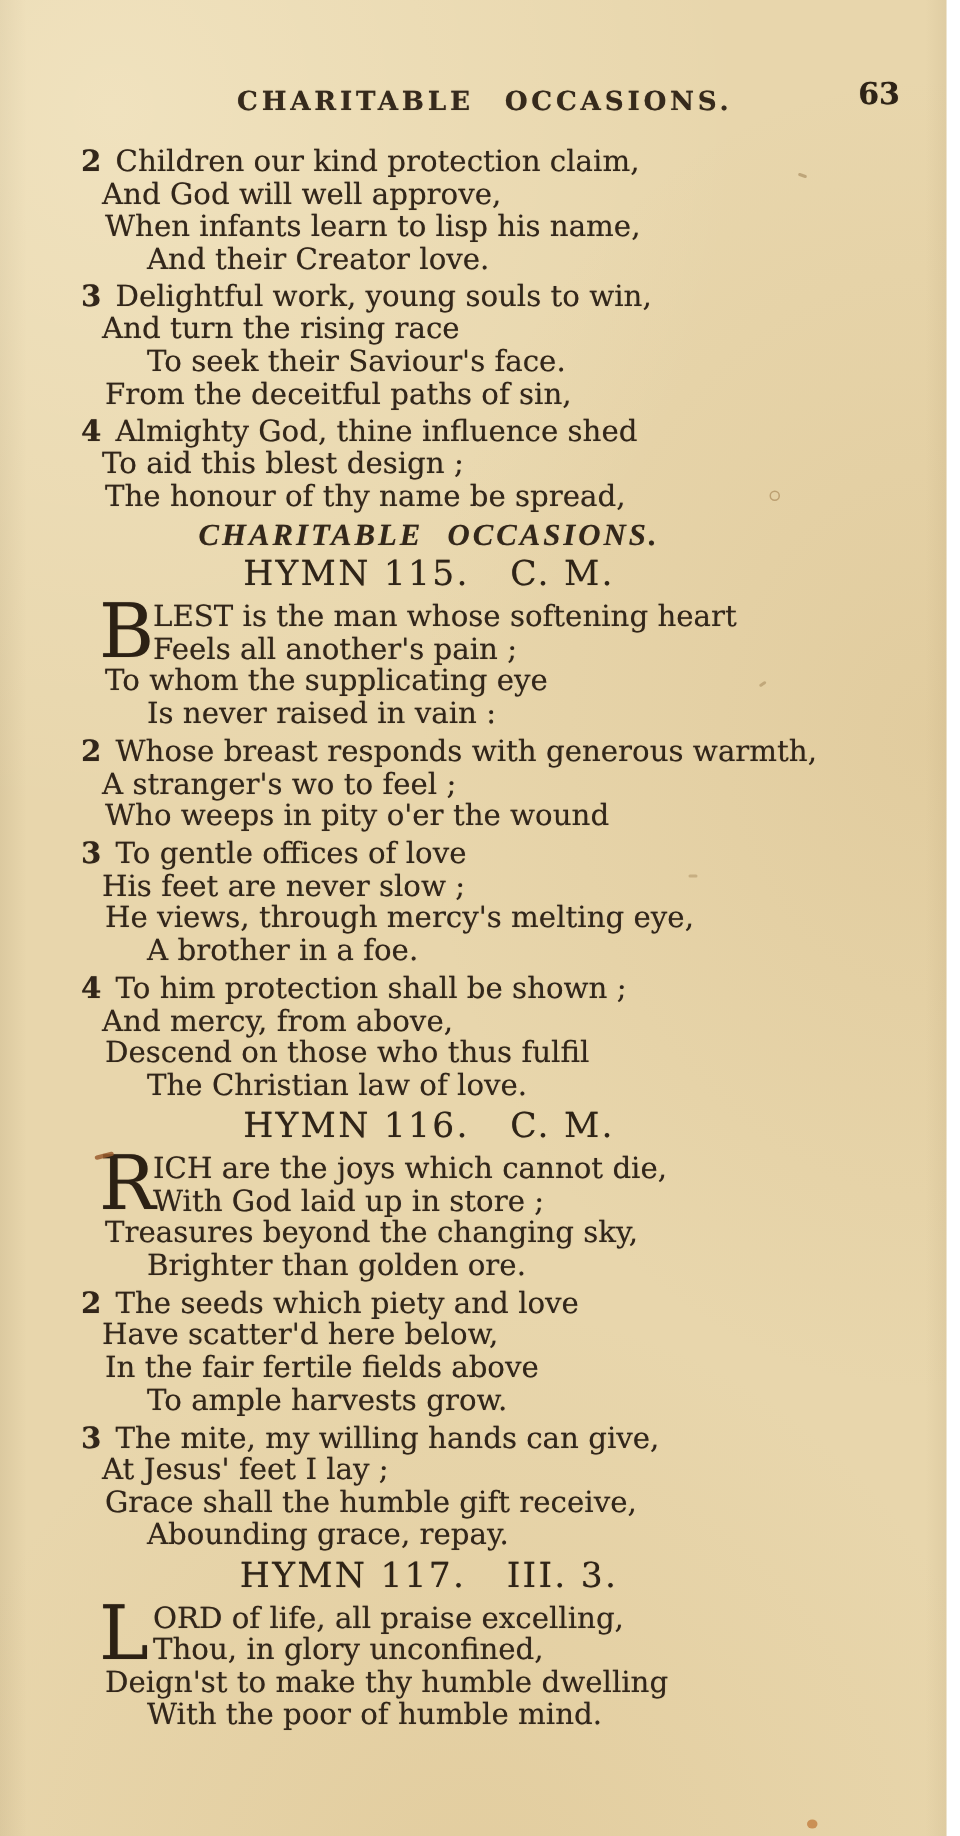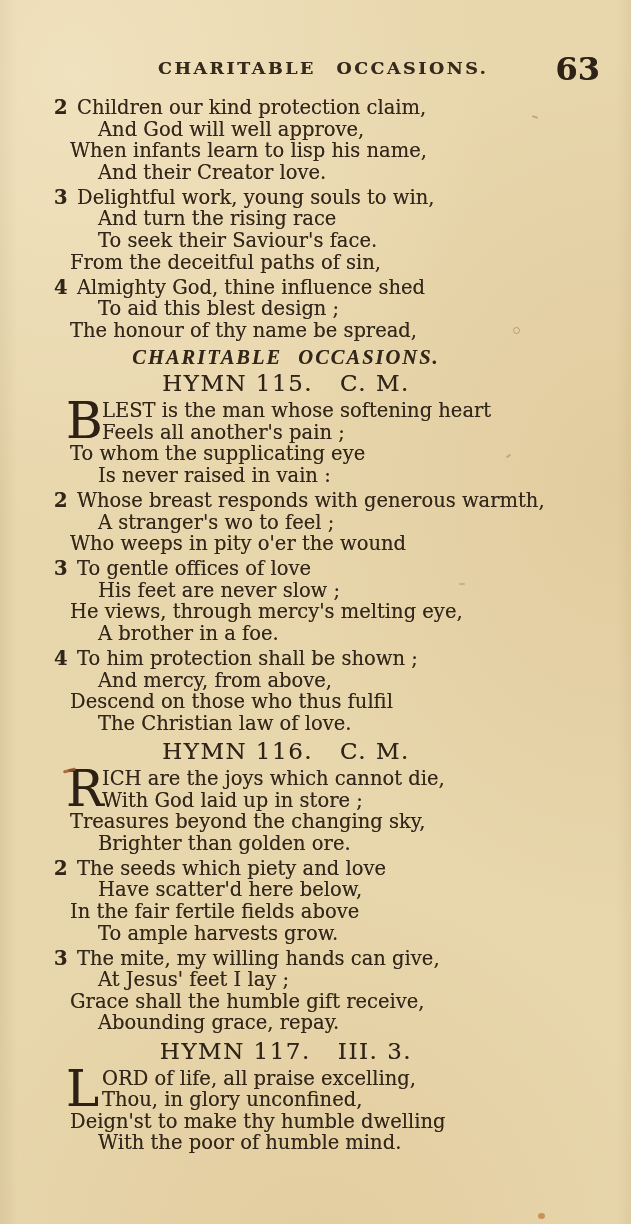--- a/index.html
+++ b/index.html
@@ -31,39 +31,39 @@
     font-size: 17.5px;
     font-weight: bold;
     letter-spacing: 2.5px;
     word-spacing: 12px;
     color: #362a1c;
   }
   .page-number {
     position: absolute;
     right: 31px;
     top: 50px;
-    font-size: 32px;
+    font-size: 20px;
     font-weight: bold;
     color: #2e2316;
   }
 
   .content { position: absolute; left: 0; top: 97px; width: 640px; }
 
   .stanza { position: relative; margin: 0 0 3.5px 0; }
   .vnum {
     position: absolute;
     left: 54px;
     top: 0;
     font-size: 19.5px;
     line-height: 21.6px;
     font-weight: bold;
   }
   .line { font-size: 19.5px; line-height: 21.6px; white-space: nowrap; }
   .l1 { padding-left: 77px; }
-  .l2 { padding-left: 98px; }
+  .l2 { padding-left: 68px; }
   .l3 { padding-left: 70px; }
   .l4 { padding-left: 98px; }
 
   
   .dropcap {
     float: left;
     margin-left: 66px;
     margin-right: 4px;
     width: 32px;
     height: 40px;

